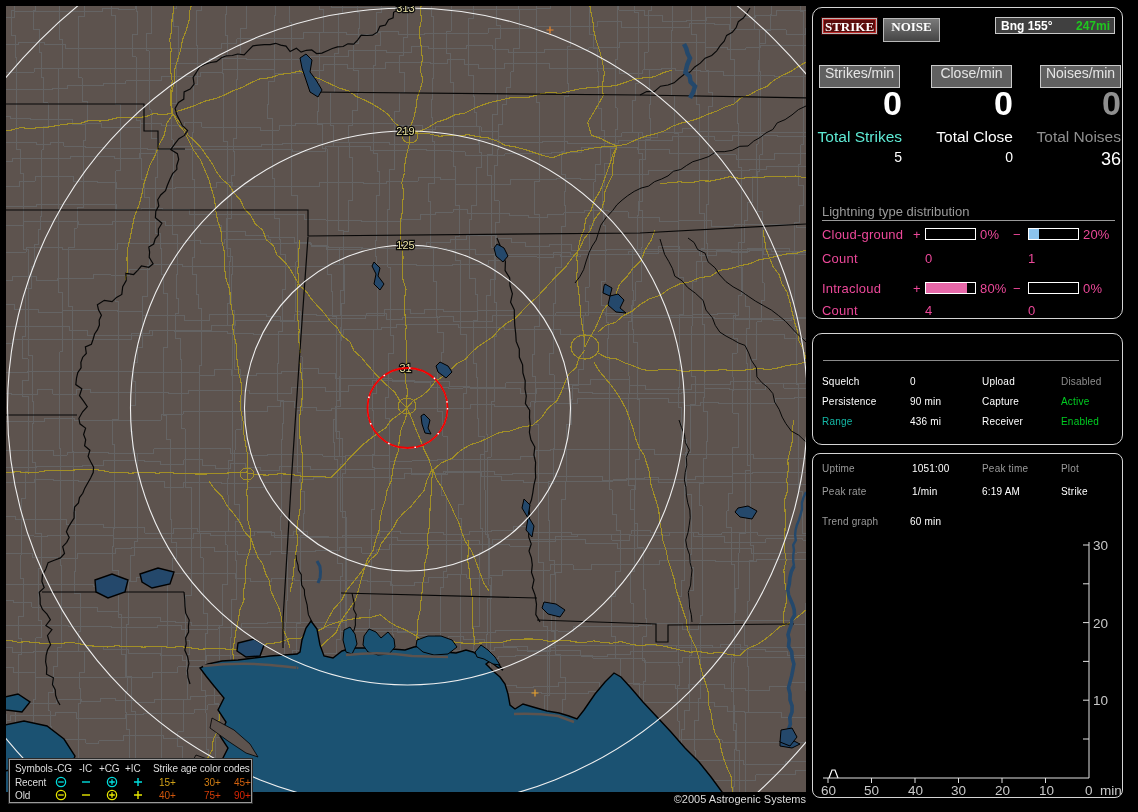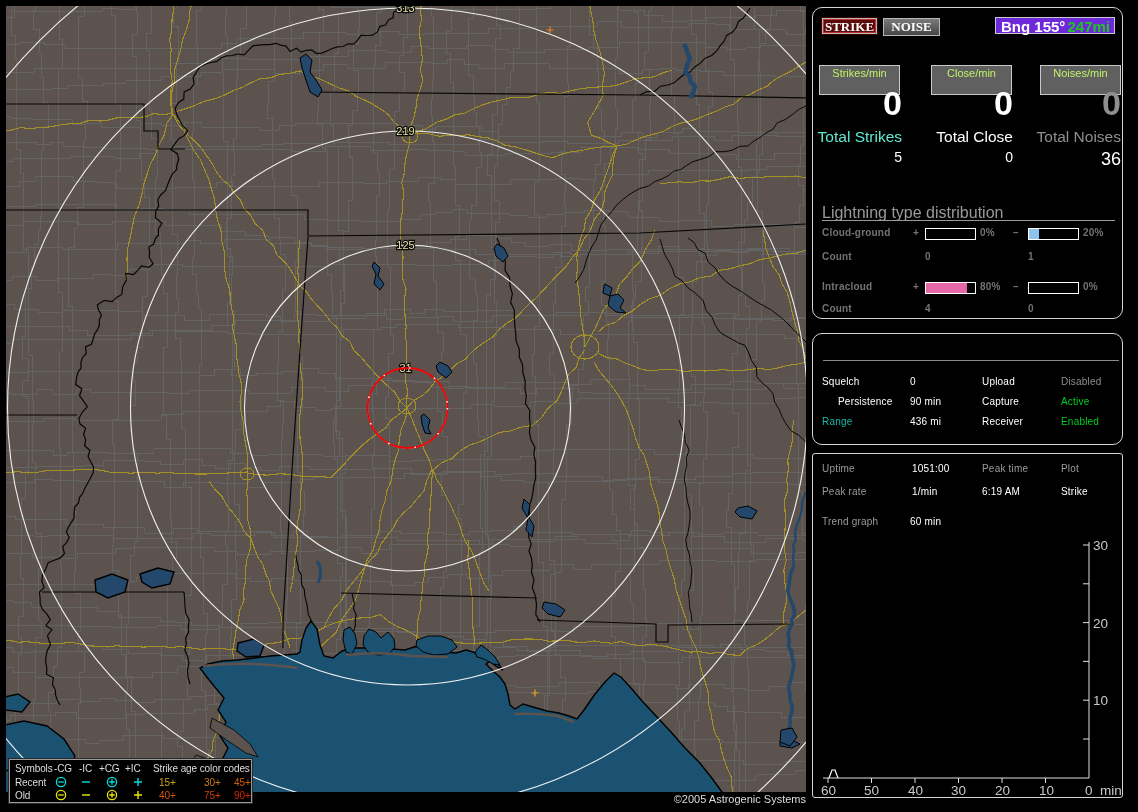--- a/index.html
+++ b/index.html
@@ -1,19 +1,19 @@
 <!DOCTYPE html>
 <html><head><meta charset="utf-8">
 <style>
 *{margin:0;padding:0;box-sizing:border-box}
 html,body{width:1138px;height:812px;background:#000;overflow:hidden;font-family:"Liberation Sans",sans-serif}
-.mlab{position:absolute;width:81px;height:30px;background:#606060;border:1px solid #c9c9c9;color:#bef264;font-size:11px;text-align:center;line-height:14px;white-space:nowrap}
+.mlab{position:absolute;width:81px;height:23px;background:#606060;border:1px solid #c9c9c9;color:#e5e5e5;font-size:14px;text-align:center;line-height:14px;white-space:nowrap}
 .bigz{position:absolute;text-align:right;font-size:34px;font-weight:bold;line-height:32px;white-space:nowrap}
 .tot{position:absolute;text-align:right;font-size:15.5px;white-space:nowrap}
-.bld{position:absolute;font-weight:bold;font-size:10px;letter-spacing:0.2px;color:#737373}
+.bld{position:absolute;font-weight:normal;font-size:13px;letter-spacing:0.2px;color:#ec4899}
 .dbar{position:absolute;width:51px;height:12px;border:1px solid #fff;background:#000}
 .r2{position:absolute;font-size:10px;letter-spacing:0.2px;white-space:nowrap}
 .lg{position:absolute;white-space:nowrap}
 </style></head>
 <body>
 <svg style="position:absolute;left:6px;top:6px" width="800" height="786" viewBox="6 6 800 786">
 <rect x="6" y="6" width="800" height="786" fill="#5d534e"></rect>
 <g opacity="0.5" shape-rendering="crispEdges">
       <polyline points="-6.0,-7.4 9.0,-7.4 9.0,-7.4 22.9,-7.4" fill="none" stroke="#6e757b" stroke-width="1"></polyline>
       <polyline points="22.9,-7.4 22.9,-9.0 22.9,-9.0 36.7,-9.0 36.7,-14.6 36.7,-14.6 55.3,-14.6 55.3,-19.5" fill="none" stroke="#6e757b" stroke-width="1"></polyline>
@@ -1448,40 +1448,40 @@
 <div class="lg" style="left:149px;top:17px;color:#cfa018">15+</div>
 <div class="lg" style="left:194px;top:17px;color:#cf7d14">30+</div>
 <div class="lg" style="left:224px;top:17px;color:#d0600e">45+</div>
 <div class="lg" style="left:149px;top:30px;color:#d0560c">40+</div>
 <div class="lg" style="left:194px;top:30px;color:#d23c08">75+</div>
 <div class="lg" style="left:224px;top:30px;color:#d82404">90+</div>
 </div>
 <div style="position:absolute;right:332px;top:793px;white-space:nowrap;font-size:11px;color:#dcdcdc">©2005 Astrogenic Systems</div>
 <div style="border:1px solid #d4d4d4;border-radius:10px;background:#000;position:absolute;left:812px;top:7px;width:311px;height:312px">
 <div style="position:absolute;left:9px;top:10px;width:55px;height:16px;background:#5a0c0c;border:1px solid #b8b8b8;outline:1px solid #3a0505;box-shadow:inset 0 0 0 1px #c03030;color:#fff;font-family:'Liberation Serif',serif;font-weight:bold;font-size:13px;text-align:center;line-height:16px">STRIKE</div>
-<div style="position:absolute;left:70px;top:10px;width:57px;height:18px;background:linear-gradient(#7a7a7a,#454545);border:1px solid #b8b8b8;color:#fff;font-family:'Liberation Serif',serif;font-weight:bold;font-size:13px;text-align:center;line-height:16px">NOISE</div>
-<div style="position:absolute;left:182px;top:9px;width:120px;height:17px;background:#6d28d9;border:1px solid #c8c8c8;font-weight:bold;font-size:15px;line-height:17px">
+<div style="position:absolute;left:70px;top:10px;width:57px;height:24px;background:linear-gradient(#7a7a7a,#454545);border:1px solid #b8b8b8;color:#fff;font-family:'Liberation Serif',serif;font-weight:bold;font-size:13px;text-align:center;line-height:16px">NOISE</div>
+<div style="position:absolute;left:182px;top:9px;width:120px;height:17px;background:#404040;border:1px solid #c8c8c8;font-weight:bold;font-size:12px;line-height:17px">
       <span style="position:absolute;left:5px;color:#fff">Bng 155°</span>
       <span style="position:absolute;right:4px;color:#1ec81e">247mi</span>
     </div>
 
 <div class="mlab" style="left:6px;top:57px">Strikes/min</div>
 <div class="mlab" style="left:118px;top:57px">Close/min</div>
 <div class="mlab" style="left:227px;top:57px">Noises/min</div>
 <div class="bigz" style="right:220px;top:79px;color:#fff">0</div>
 <div class="bigz" style="right:109px;top:79px;color:#fff">0</div>
 <div class="bigz" style="right:1px;top:79px;color:#8f8f8f">0</div>
 <div class="tot" style="right:220px;top:120px;color:#5eead4">Total Strikes</div>
 <div class="tot" style="right:109px;top:120px;color:#fff">Total Close</div>
 <div class="tot" style="right:1px;top:120px;color:#8f8f8f">Total Noises</div>
 <div class="tot" style="right:220px;top:141px;color:#fff;font-size:14px">5</div>
 <div class="tot" style="right:109px;top:141px;color:#fff;font-size:14px">0</div>
 <div class="tot" style="right:1px;top:141px;color:#fff;font-size:18px">36</div>
 
-<div style="position:absolute;left:9px;top:196px;color:#9a9a9a;font-size:16px">Lightning type distribution</div>
+<div style="position:absolute;left:9px;top:196px;color:#9a9a9a;font-size:13px">Lightning type distribution</div>
 <div style="position:absolute;left:9px;top:212px;width:293px;border-top:1px solid #9a9a9a"></div>
 <div class="bld" style="left:9px;top:219px">Cloud-ground</div>
 <div class="bld" style="left:100px;top:219px">+</div>
 <div class="dbar" style="left:112px;top:220px"></div>
 <div class="bld" style="left:167px;top:219px">0%</div>
 <div class="bld" style="left:200px;top:219px">−</div>
 <div class="dbar" style="left:215px;top:220px">
       <div style="width:10px;height:100%;background:#8cc4ee"></div>
     </div>
 <div class="bld" style="left:270px;top:219px">20%</div>
@@ -1500,30 +1500,30 @@
 <div class="bld" style="left:9px;top:295px">Count</div>
 <div class="bld" style="left:112px;top:295px">4</div>
 <div class="bld" style="left:215px;top:295px">0</div>
 </div>
 <div style="border:1px solid #d4d4d4;border-radius:10px;background:#000;position:absolute;left:812px;top:333px;width:311px;height:112px">
 <div style="position:absolute;left:10px;top:26px;width:296px;border-top:1px solid #8a8a8a"></div>
 <div class="r2" style="left:9px;top:42px;color:#fff">Squelch</div>
     <div class="r2" style="left:97px;top:42px;color:#fff">0</div>
 <div class="r2" style="left:169px;top:42px;color:#fff">Upload</div>
     <div class="r2" style="left:248px;top:42px;color:#8f8f8f">Disabled</div>
-<div class="r2" style="left:25px;top:62px;color:#fff">Persistence</div>
+<div class="r2" style="left:9px;top:62px;color:#fff">Persistence</div>
     <div class="r2" style="left:97px;top:62px;color:#fff">90 min</div>
 <div class="r2" style="left:169px;top:62px;color:#fff">Capture</div>
     <div class="r2" style="left:248px;top:62px;color:#00ce22">Active</div>
 <div class="r2" style="left:9px;top:82px;color:#14b8a6">Range</div>
     <div class="r2" style="left:97px;top:82px;color:#fff">436 mi</div>
 <div class="r2" style="left:169px;top:82px;color:#fff">Receiver</div>
     <div class="r2" style="left:248px;top:82px;color:#00ce22">Enabled</div>
 </div>
-<div style="border:1px solid #d4d4d4;border-radius:3px;background:#000;position:absolute;left:812px;top:453px;width:311px;height:345px">
+<div style="border:1px solid #d4d4d4;border-radius:8px;background:#000;position:absolute;left:812px;top:453px;width:311px;height:345px">
 <div class="r2" style="left:9px;top:9px;color:#9a9a9a">Uptime</div>
     <div class="r2" style="left:99px;top:9px;color:#fff">1051:00</div>
 <div class="r2" style="left:169px;top:9px;color:#9a9a9a">Peak time</div>
     <div class="r2" style="left:248px;top:9px;color:#9a9a9a">Plot</div>
 <div class="r2" style="left:9px;top:32px;color:#9a9a9a">Peak rate</div>
     <div class="r2" style="left:99px;top:32px;color:#fff">1/min</div>
 <div class="r2" style="left:169px;top:32px;color:#fff">6:19 AM</div>
     <div class="r2" style="left:248px;top:32px;color:#fff">Strike</div>
 <div class="r2" style="left:9px;top:62px;color:#9a9a9a">Trend graph</div>
     <div class="r2" style="left:97px;top:62px;color:#fff">60 min</div>

